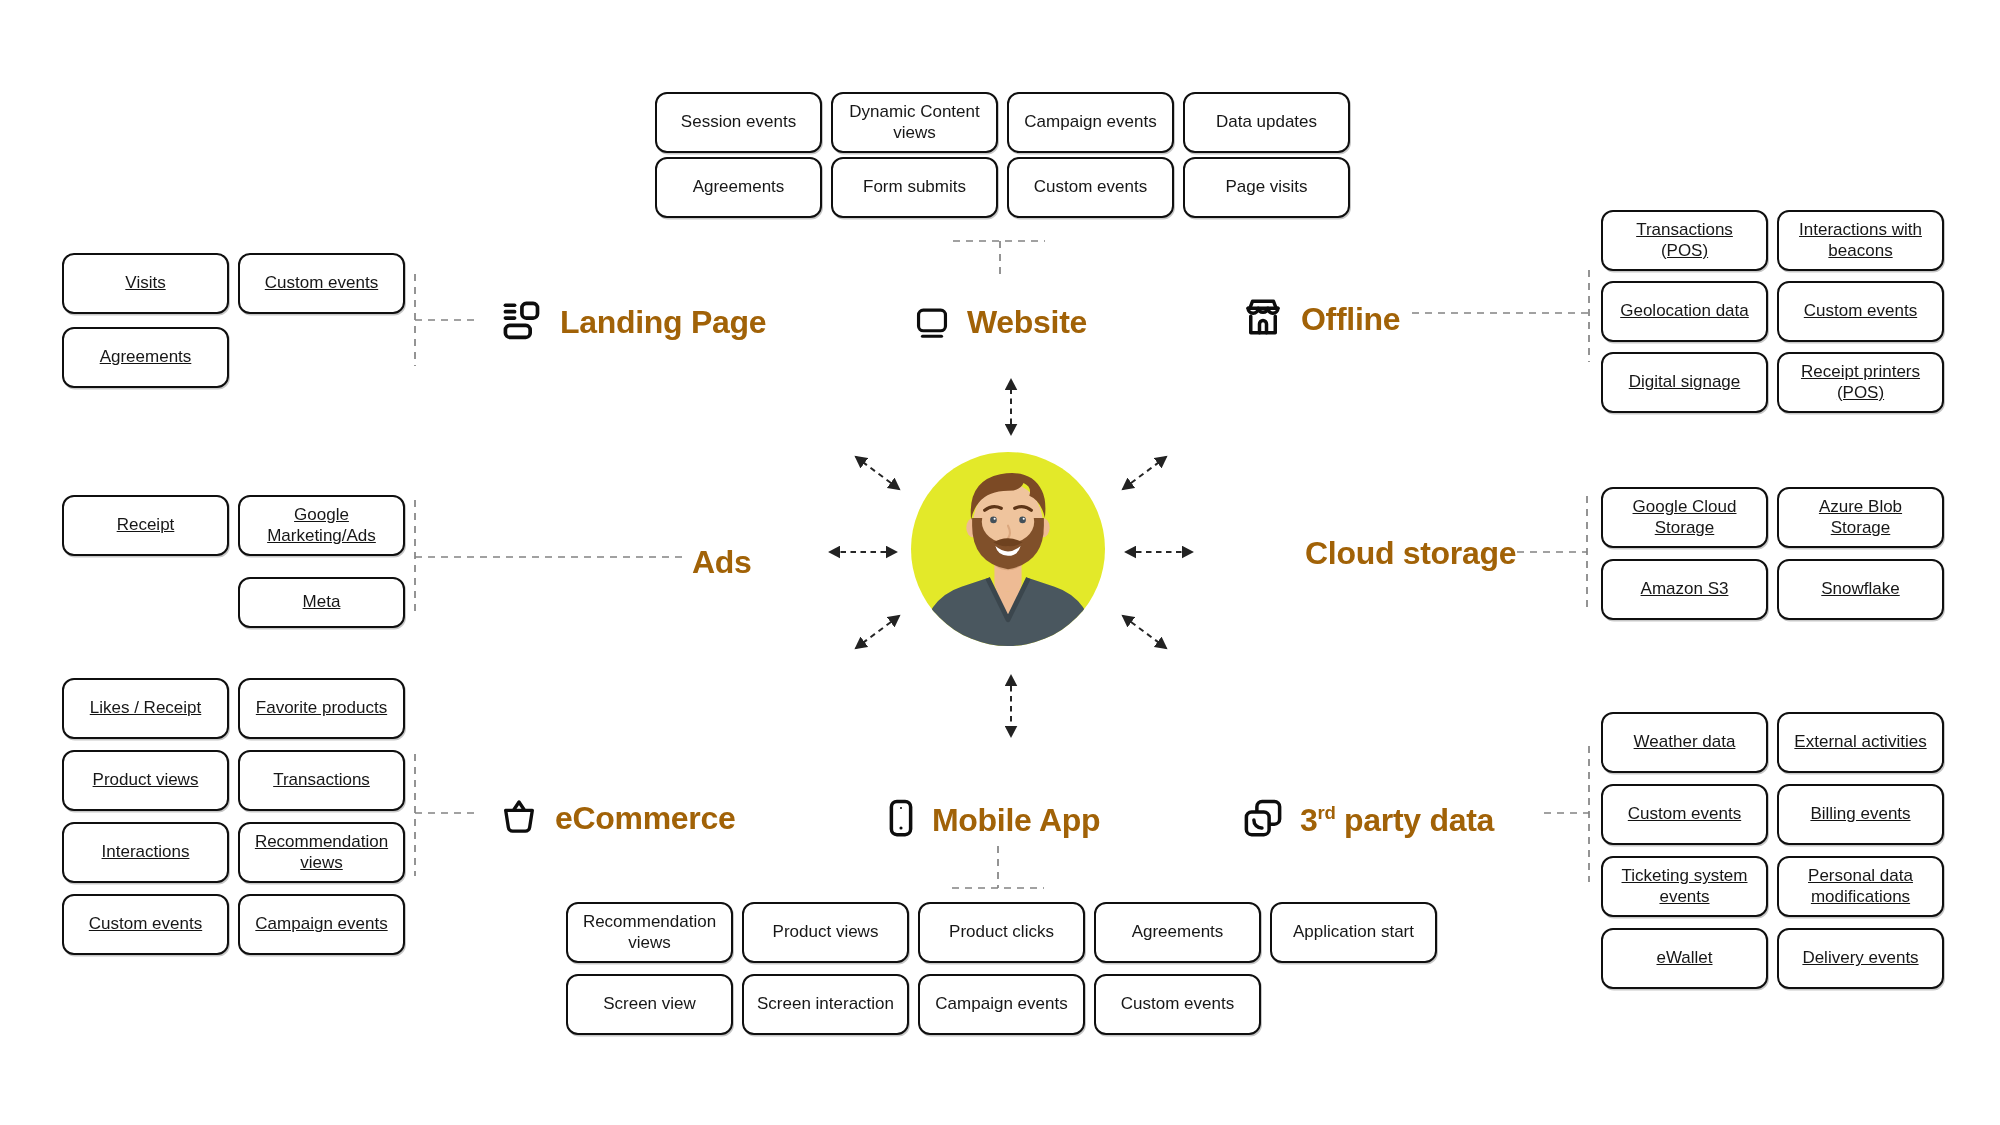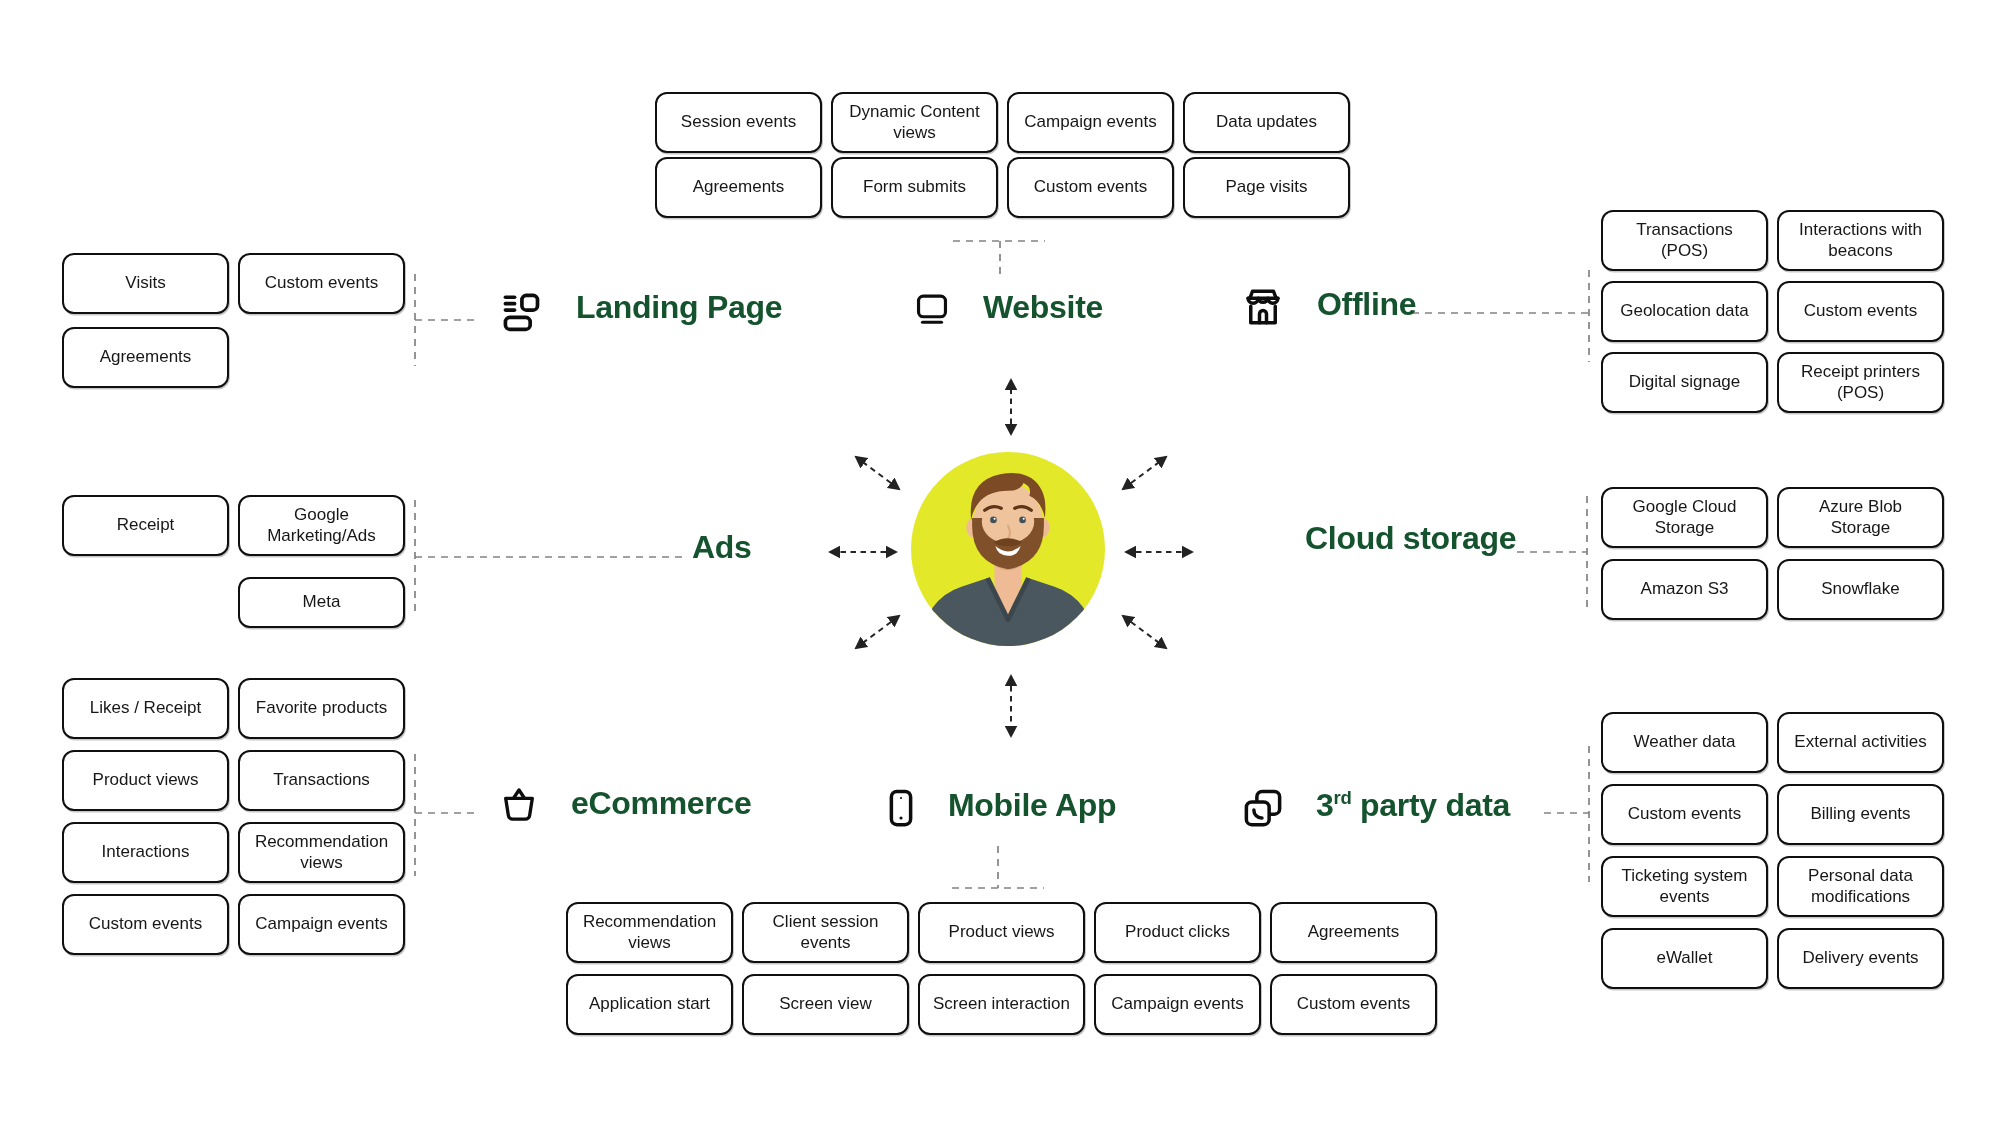--- a/index.html
+++ b/index.html
@@ -4,34 +4,34 @@
 <style>
   html,body{margin:0;padding:0;background:#ffffff;}
   #canvas{
     position:relative;width:2000px;height:1125px;background:#ffffff;overflow:hidden;
     font-family:"Liberation Sans",sans-serif;color:#131313;
   }
   
   #overlay{position:absolute;left:0;top:0;width:2000px;height:1125px;}
   
   .box-grid{position:absolute;display:grid;column-gap:9px;row-gap:11px;grid-auto-rows:61px;}
-  .cols-2{grid-template-columns:repeat(2,167px);}
+  .cols-2{grid-template-columns:repeat(2,167px);text-decoration:underline;}
   .cols-4{grid-template-columns:repeat(4,167px);}
   .cols-5{grid-template-columns:repeat(5,167px);}
   .box{
     border:2.5px solid #0f0f0f;border-radius:12px;background:#ffffff;
     display:flex;align-items:center;justify-content:center;text-align:center;
     font-size:17px;line-height:1.18;color:#171717;padding:3px 10px;box-sizing:border-box;
     box-shadow:1px 1.5px 0 rgba(0,0,0,0.22);
   }
   .ads-grid .box:nth-child(3){grid-column:2;margin-top:10px;}
   
   .group-label{
-    position:absolute;display:flex;align-items:flex-start;gap:32px;height:52px;
-    font-size:32px;font-weight:bold;letter-spacing:-0.3px;color:#14532d;white-space:pre;
+    position:absolute;display:flex;align-items:flex-end;gap:16px;height:52px;
+    font-size:32px;font-weight:bold;letter-spacing:-0.3px;color:#a16207;white-space:pre;
   }
   .group-label .icon{display:flex;align-items:center;justify-content:center;}
   .group-label svg{display:block;}
   sup{font-size:0.58em;vertical-align:super;line-height:0;}
   .avatar{position:absolute;left:911px;top:452px;width:194px;height:194px;}
 </style>
 </head>
 <body>
 <div id="canvas">
 
@@ -292,23 +292,20 @@
       <div class="box">
         <span>Campaign events</span>
       </div>
     </div>
 
 <div class="box-grid cols-5" style="left:566px;top:902px">
       <div class="box">
         <span>Recommendation views</span>
       </div>
       <div class="box">
-        <span>Client session events</span>
-      </div>
-      <div class="box">
         <span>Product views</span>
       </div>
       <div class="box">
         <span>Product clicks</span>
       </div>
       <div class="box">
         <span>Agreements</span>
       </div>
       <div class="box">
         <span>Application start</span>

